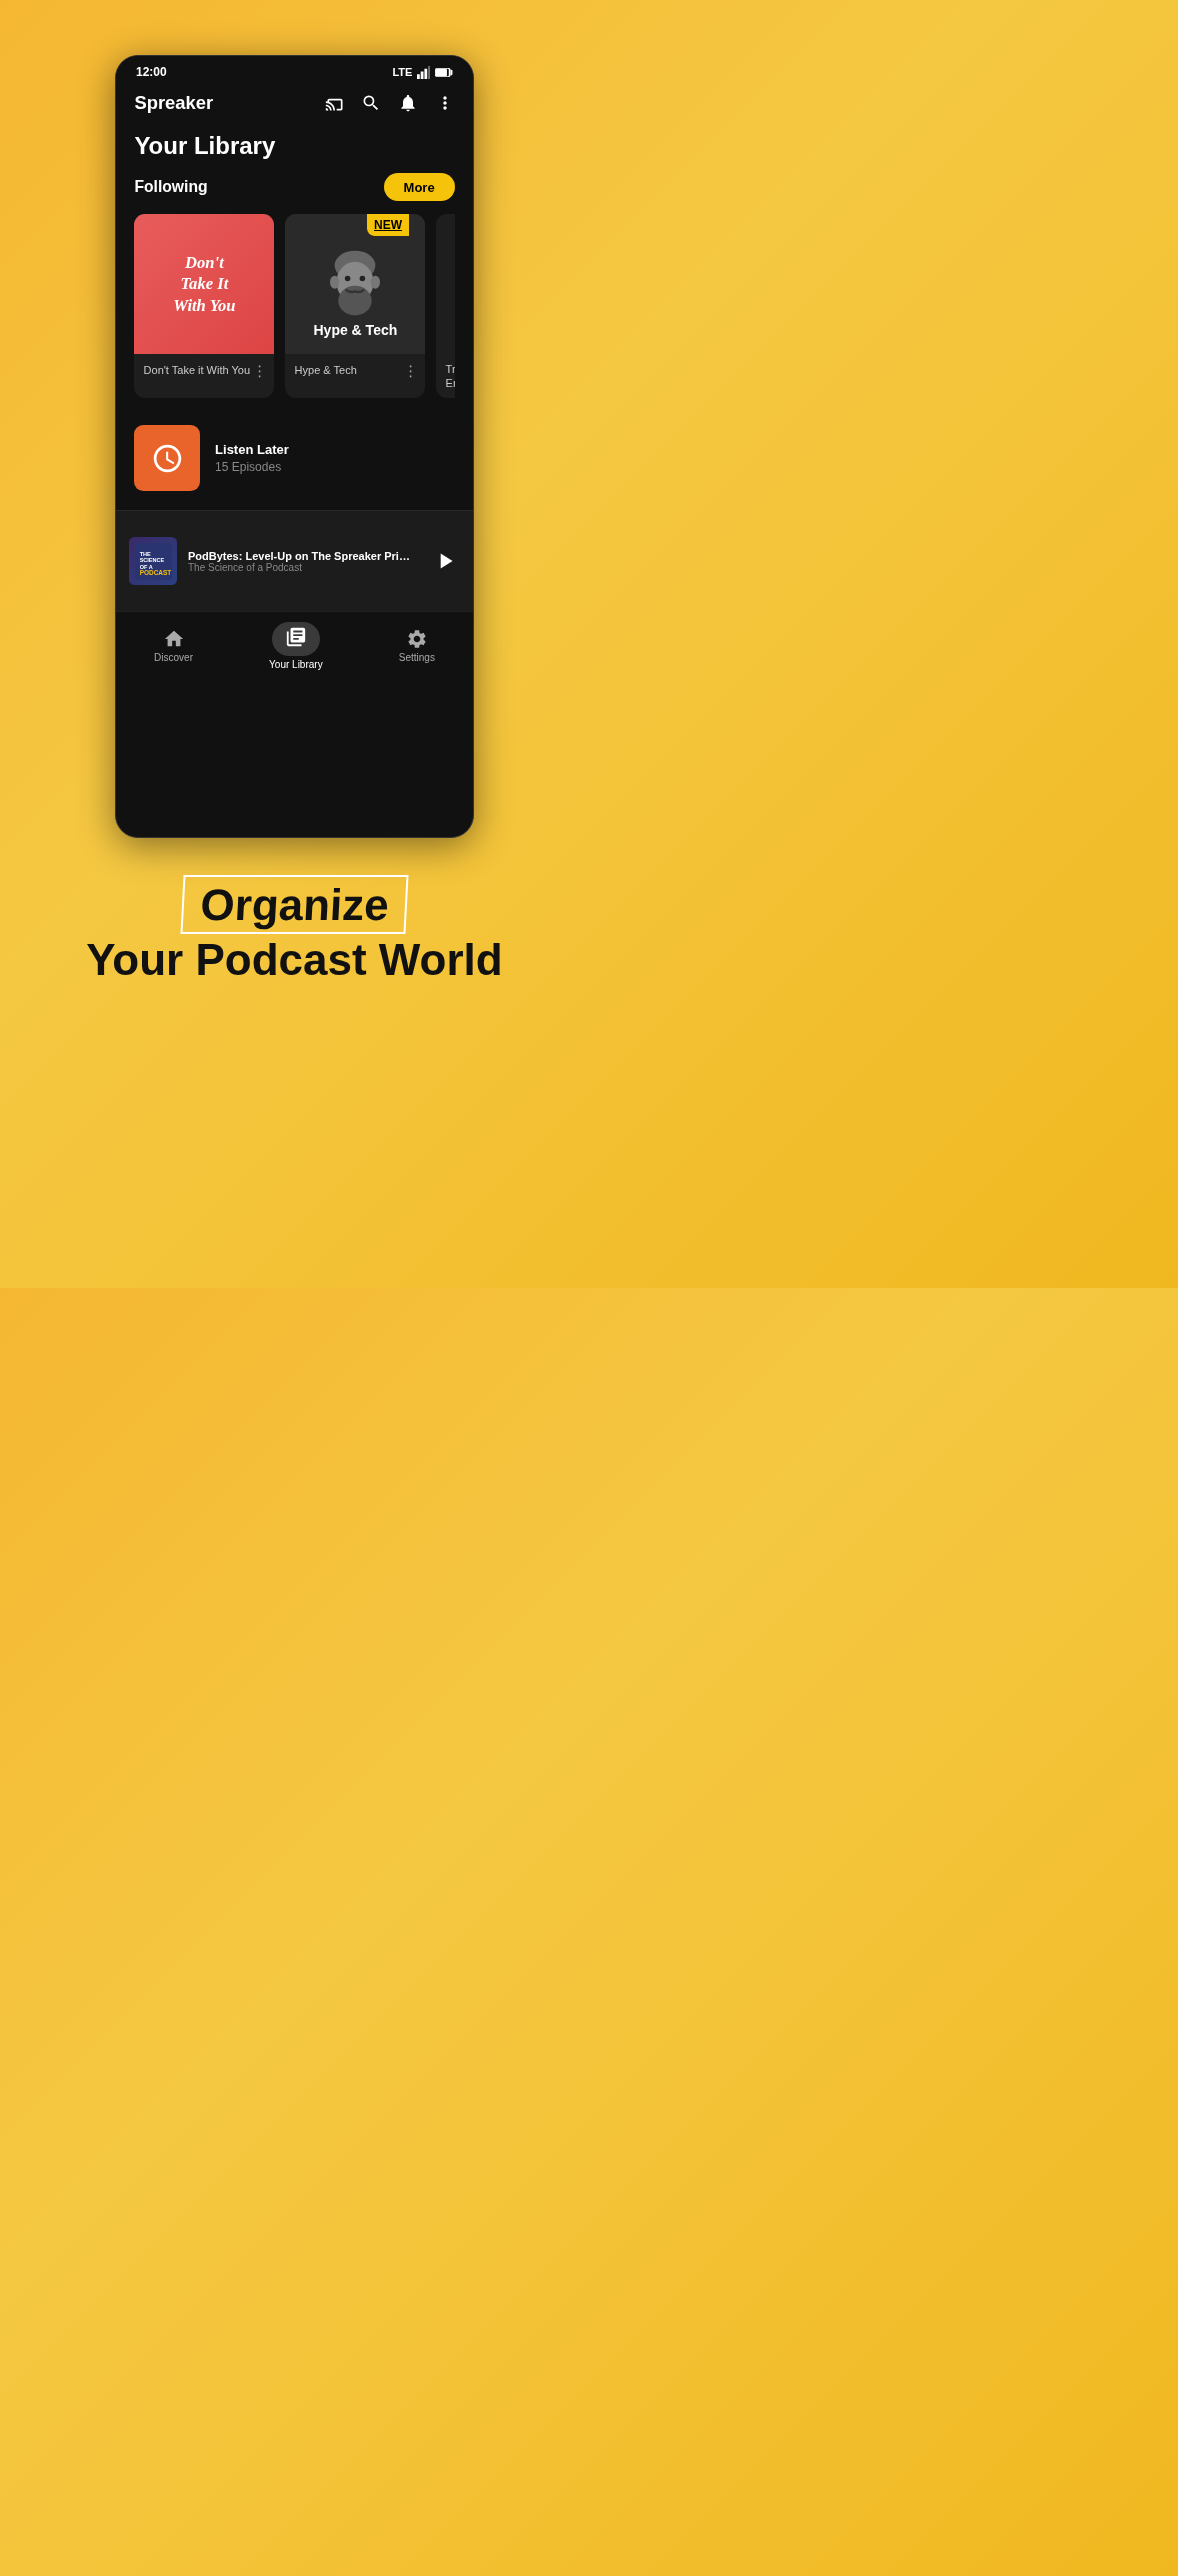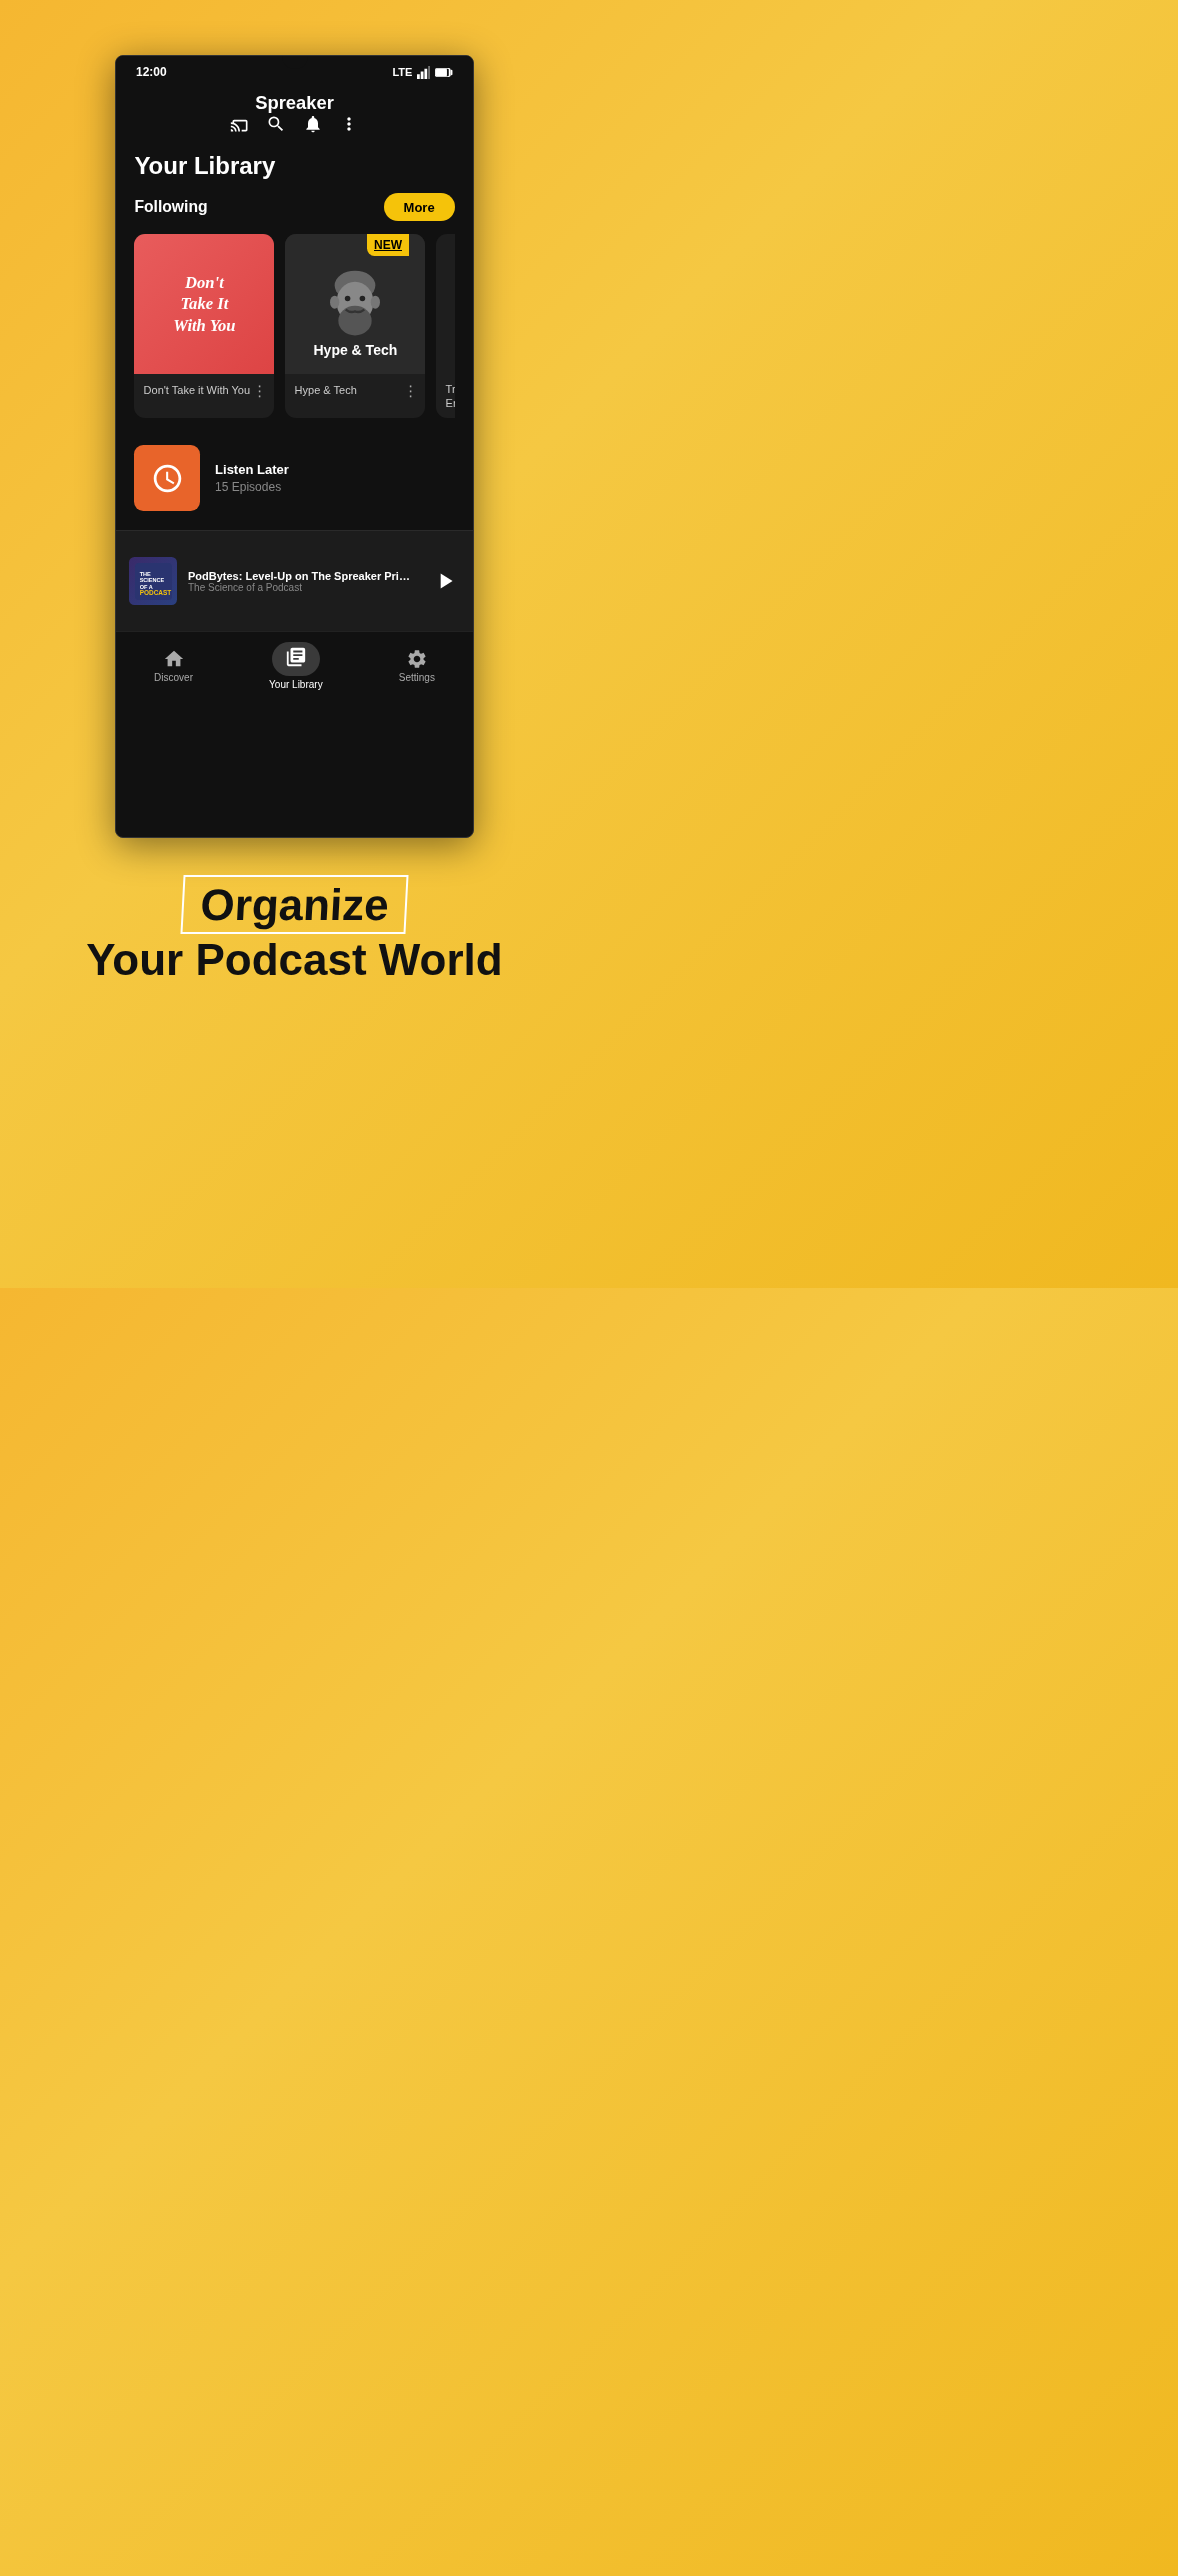--- a/index.html
+++ b/index.html
@@ -11,21 +11,21 @@
       flex-direction: column;
       align-items: center;
       padding: 55px 0 37px;
       font-family: 'Segoe UI', Arial, sans-serif;
     }
 
     .phone-frame {
       width: 359px;
       min-height: 783px;
       background: #111;
-      border-radius: 8px;
+      border-radius: 23px;
       overflow: hidden;
       box-shadow: 0 7.4px 37px rgba(0,0,0,0.45);
       position: relative;
       border: 1.8px solid #333;
     }
 
     
     .status-bar {
       background: #111;
       display: flex;
@@ -61,21 +61,20 @@
       z-index: 10;
     }
 
     
     .top-nav {
       background: #111;
       display: flex;
       justify-content: space-between;
       align-items: center;
       padding: 7.4px 18.4px 9.2px;
-      flex-direction: column;
     }
     .app-title {
       font-size: 18.4px;
       font-weight: 700;
       color: #fff;
     }
     .top-nav-icons {
       display: flex;
       gap: 16.6px;
       align-items: center;

